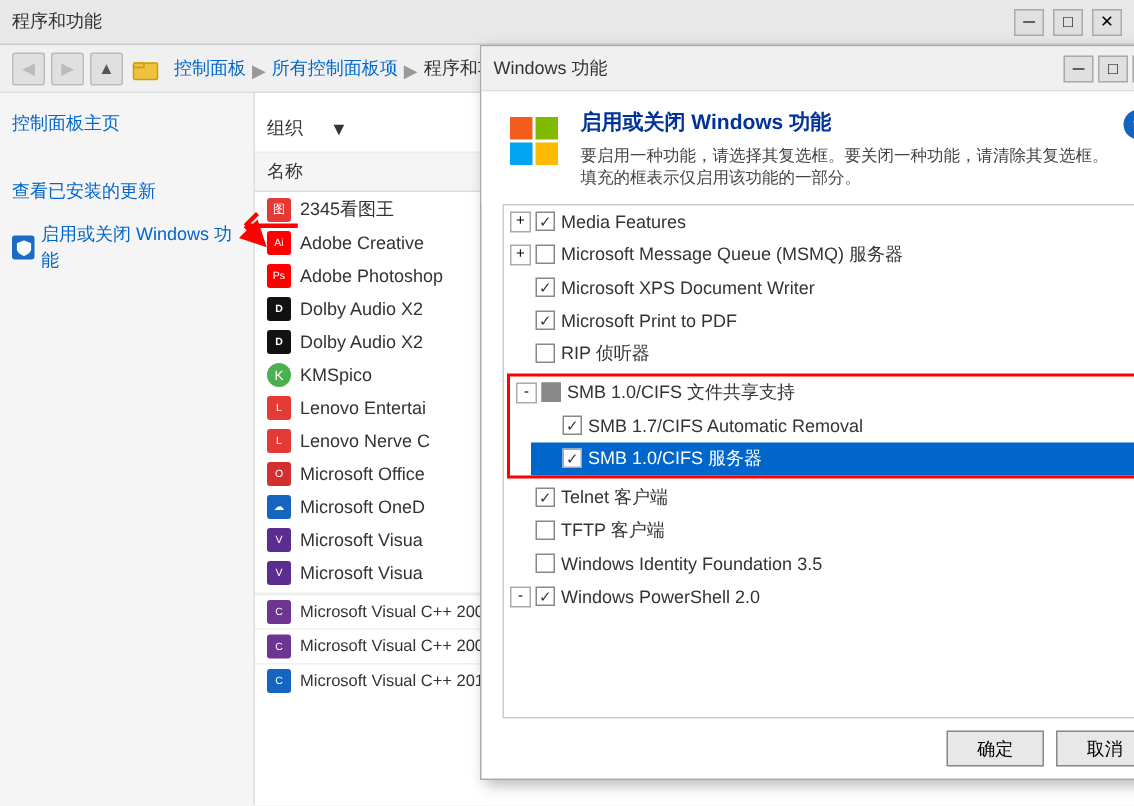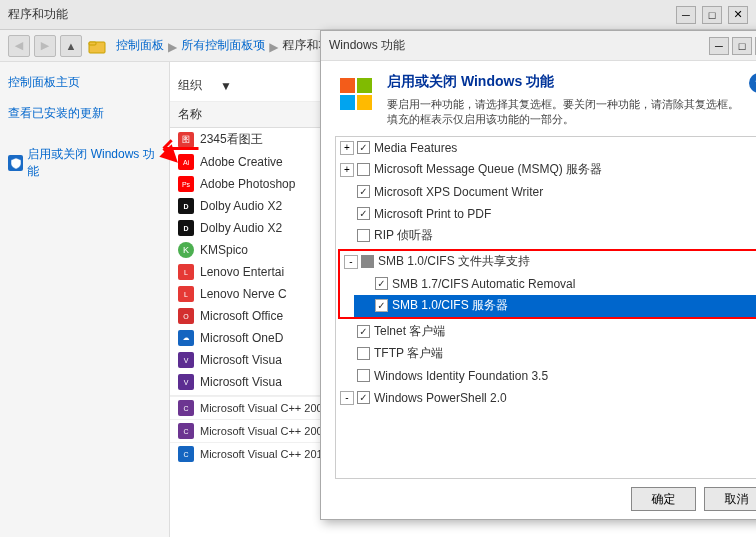--- a/index.html
+++ b/index.html
@@ -96,27 +96,27 @@
     .sidebar {
       width: 170px;
       background: #f5f5f5;
       padding: 12px 8px;
       border-right: 1px solid #ddd;
       flex-shrink: 0;
     }
     .sidebar-title {
       font-size: 12px;
       color: #0066cc;
-      margin-bottom: 2px;
+      margin-bottom: 16px;
       cursor: pointer;
     }
     .sidebar-link {
       font-size: 12px;
       color: #0066cc;
-      margin-bottom: 24px;
+      margin-bottom: 12px;
       cursor: pointer;
       display: block;
     }
     .sidebar-link-with-icon {
       display: flex;
       align-items: center;
       gap: 4px;
       font-size: 12px;
       color: #0066cc;
       margin-bottom: 8px;

